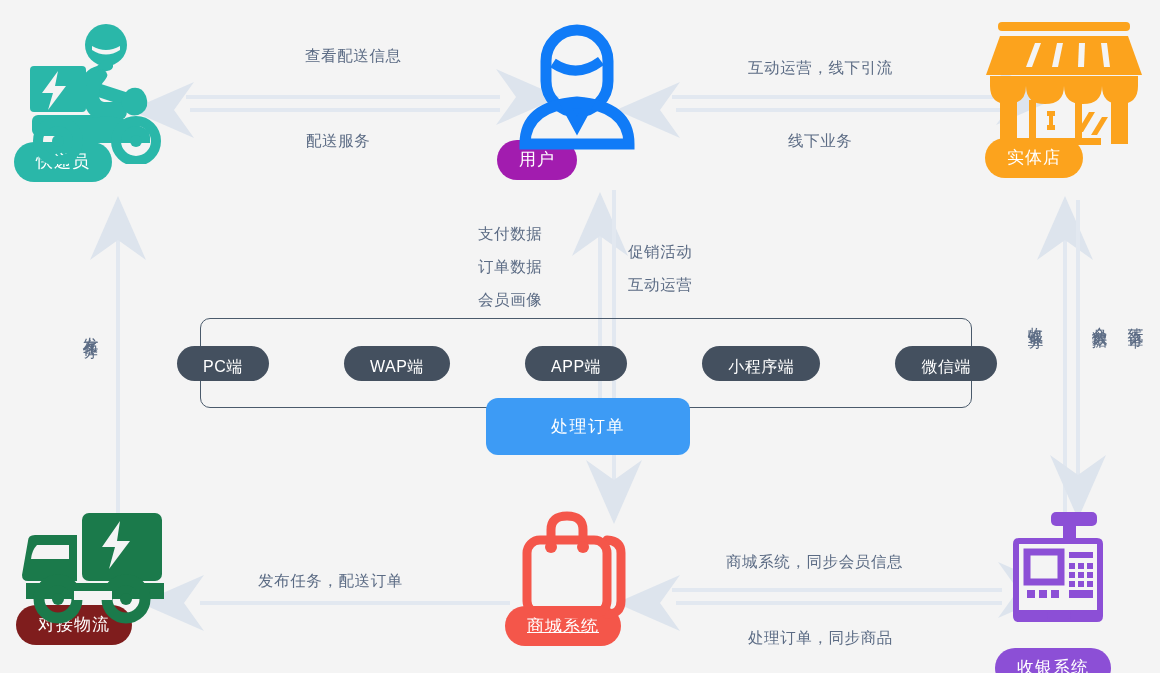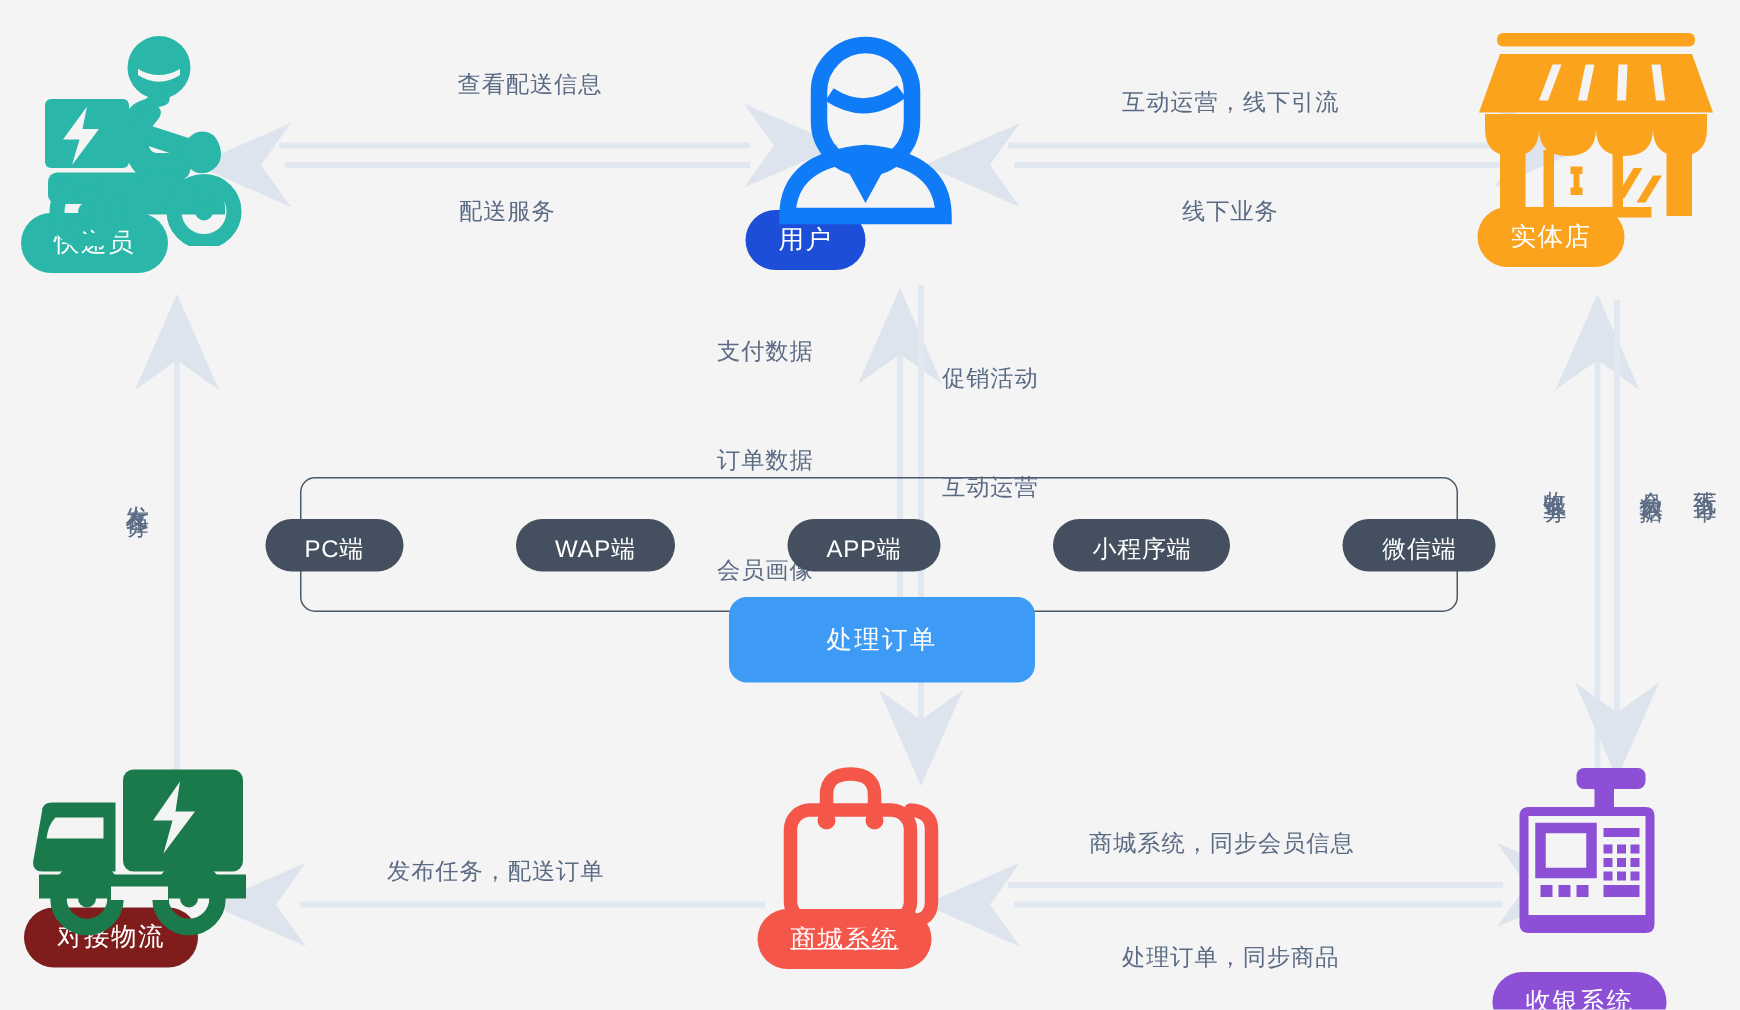--- a/index.html
+++ b/index.html
@@ -50,21 +50,21 @@
 
   
   #node-courier  { left: 14px;   top: 14px;  width: 185px; }
   #node-user     { left: 497px;  top: 14px;  width: 186px; }
   #node-store    { left: 985px;  top: 12px;  width: 178px; }
   #node-logistics{ left: 16px;   top: 505px; width: 182px; }
   #node-mall     { left: 505px;  top: 510px; width: 170px; }
   #node-cashier  { left: 995px;  top: 500px; width: 160px; gap: 40px; }
 
   .lbl-courier   { background: #2ab7a9; }
-  .lbl-user      { background: #1d4ed8; }
+  .lbl-user      { background: #a21caf; }
   .lbl-store     { background: #fca31d; }
   .lbl-logistics { background: #7f1d1d; }
   .lbl-mall      { background: #f4564a; text-decoration: underline; }
   .lbl-cashier   { background: #8c4fd6; }
 
   
   .conn {
     position: absolute;
     z-index: 0;
   }
@@ -82,21 +82,20 @@
     writing-mode: vertical-rl;
     text-orientation: upright;
     letter-spacing: 2px;
     line-height: 1;
   }
   .edge-stack {
     position: absolute;
     display: flex;
     flex-direction: column;
     z-index: 3;
-    gap: 40px;
   }
   .edge-stack .edge-line {
     color: #5b6b84;
     font-size: 15.5px;
     white-space: nowrap;
     letter-spacing: 0.6px;
     margin-bottom: 12px;
   }
 
   

